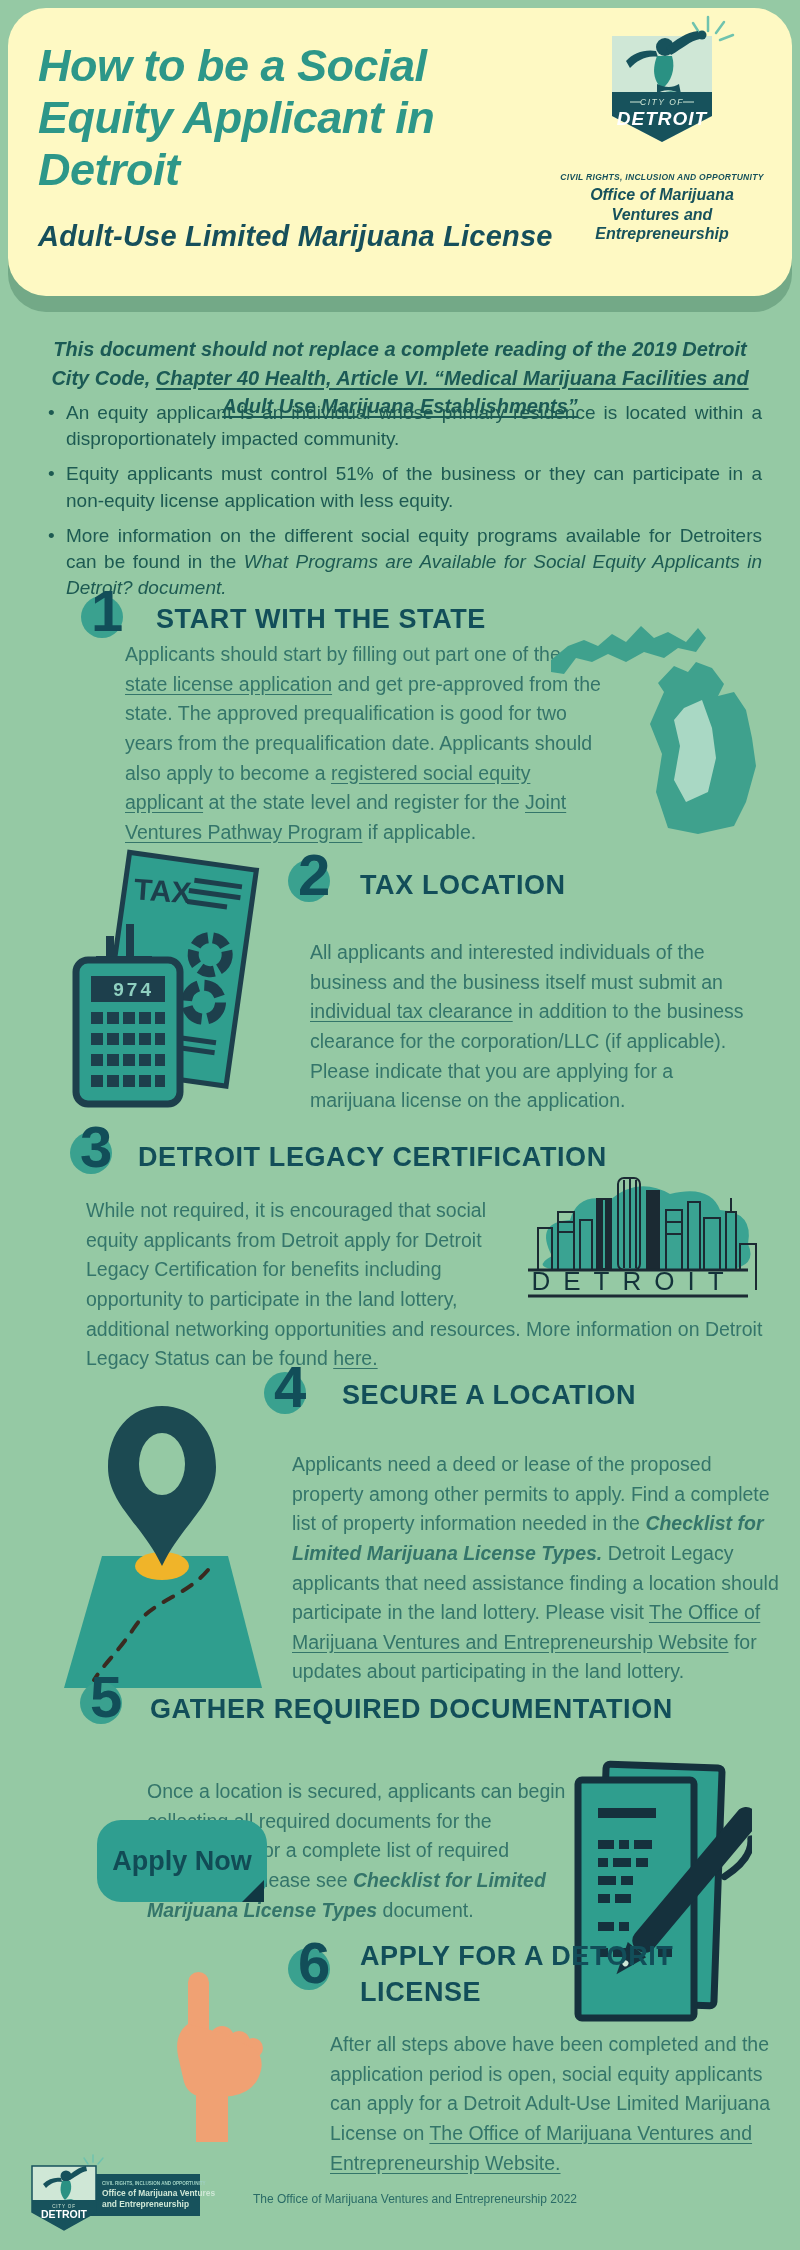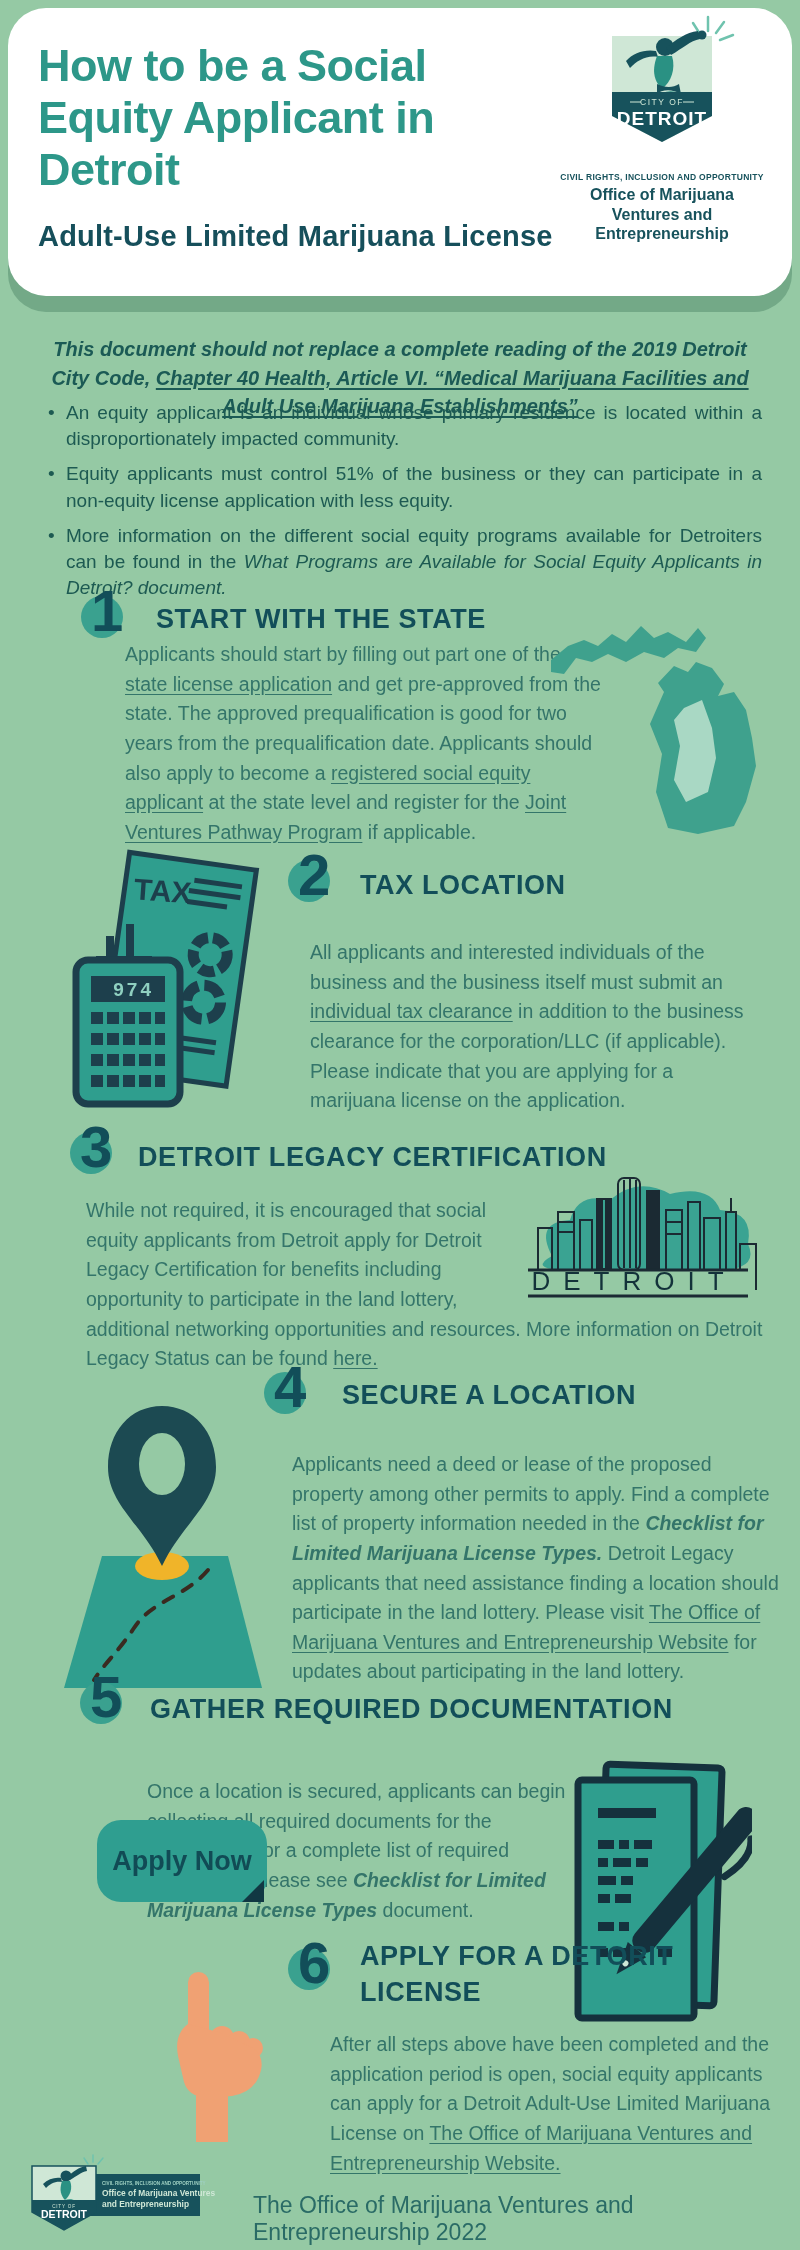--- a/index.html
+++ b/index.html
@@ -1,21 +1,21 @@
 <!DOCTYPE html>
 <html><head>
 <meta charset="utf-8">
 <style>
   html,body{margin:0;padding:0;background:#95c9a4;}
   .page{position:relative;width:800px;height:2250px;background:#95c9a4;
         font-family:"Liberation Sans",sans-serif;overflow:hidden;margin:0 auto;}
 
   
-  .card{position:absolute;left:8px;top:8px;width:784px;height:288px;background:#ffffff;
-        border-radius:38px;box-shadow:0 16px 0 rgba(74,130,100,0.45);}
+  .card{position:absolute;left:8px;top:8px;width:784px;height:288px;background:#fef9c3;
+        border-radius:38px;box-shadow:0 16px 0 rgba(74,130,100,0.45);font-style:italic;}
   .title{position:absolute;left:30px;top:32px;width:510px;margin:0;
          font-size:45px;line-height:1.16;font-weight:bold;letter-spacing:-0.5px;color:#2d9789;}
   .subtitle{position:absolute;left:30px;top:212px;margin:0;font-size:29px;font-weight:bold;
             letter-spacing:0.2px;color:#164f5b;}
   .logo-block{position:absolute;right:22px;top:6px;width:216px;text-align:center;}
   .logo-dept{font-size:8.5px;font-weight:bold;color:#17525c;letter-spacing:0.3px;margin-top:2px;}
   .logo-office{font-size:16px;font-weight:bold;color:#17525c;line-height:1.22;margin-top:3px;
                padding:0 18px;}
 
   
@@ -41,21 +41,21 @@
 
   
   .apply-btn{position:absolute;left:97px;top:1820px;width:170px;height:82px;background:#2f9e90;
              border-radius:24px;display:flex;align-items:center;justify-content:center;
              font-size:27px;font-weight:bold;color:#114b55;border:none;cursor:pointer;}
   .apply-cursor{position:absolute;left:145px;bottom:0;width:0;height:0;
                 border-bottom:22px solid #113843;border-left:22px solid transparent;}
   .hand{position:absolute;left:158px;top:1972px;z-index:3;}
 
   
-  .footer-credit{position:absolute;left:253px;top:2192px;font-size:23px;color:#2a6b66;}
+  .footer-credit{position:absolute;left:253px;top:2192px;font-size:12px;color:#2a6b66;}
 
   svg text{font-family:"Liberation Sans",sans-serif;}
   .abs{position:absolute;}
 </style>
 </head>
 <body>
 
 <div class="page">
 
   <header class="card">

